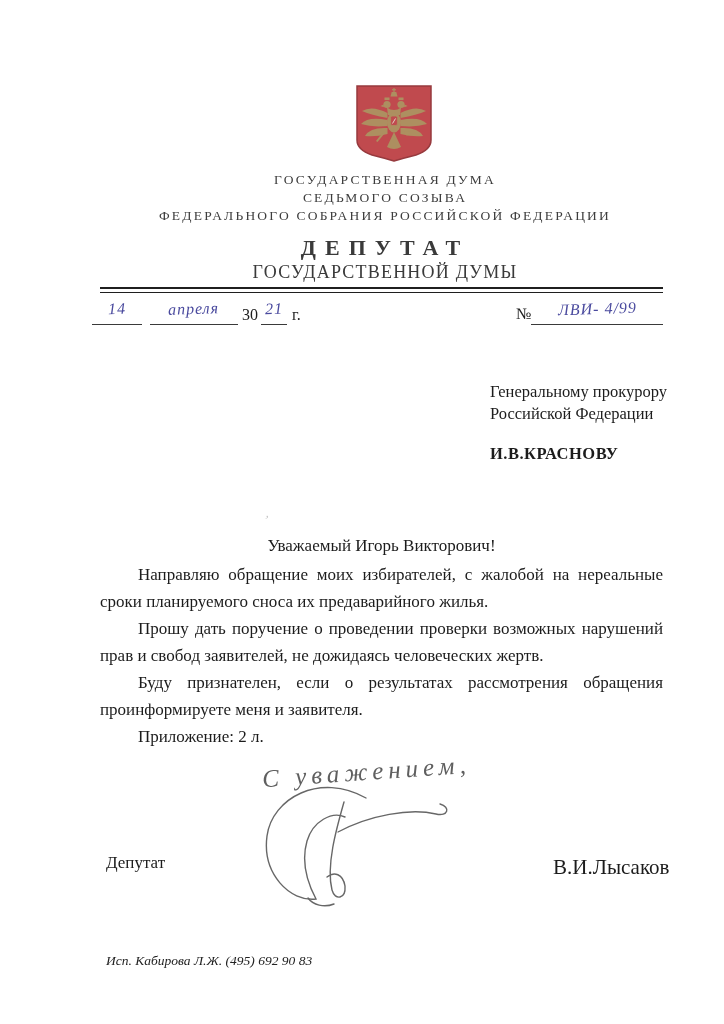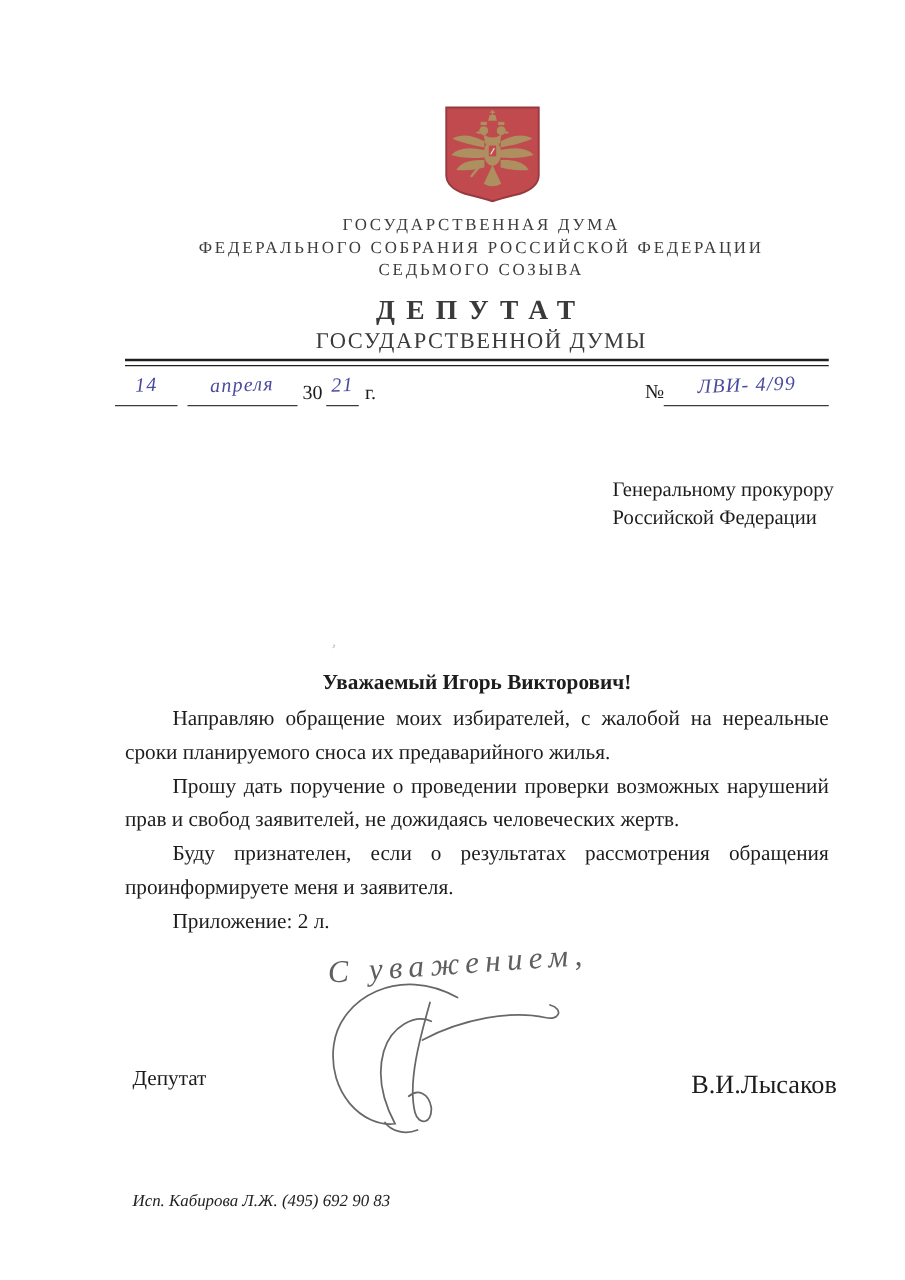--- a/index.html
+++ b/index.html
@@ -19,21 +19,21 @@
   .seg{position:absolute;top:300px;height:24px;border-bottom:1px solid #3a3a3a;text-align:center;}
   .hw{font-style:italic;color:var(--ink-blue);font-size:16px;display:inline-block;transform:rotate(-2deg);letter-spacing:1px;}
   .printed{position:absolute;top:306px;font-size:16px;color:#1c1c1c;}
   .numline-label{position:absolute;left:516px;top:305px;font-size:16px;color:#1c1c1c;}
   
   .recipient{position:absolute;left:490px;top:381px;font-size:16.5px;line-height:22px;}
   .recipient-name{margin-top:18px;font-weight:bold;letter-spacing:0.5px;}
   
   .artifact{position:absolute;left:264px;top:512px;font-size:13px;color:#9a9a9a;opacity:.55;transform:rotate(18deg);}
   .salutation{position:absolute;left:100px;top:536px;width:563px;text-align:center;
-              font-weight:bold;font-size:17px;}
+              font-weight:normal;font-size:17px;}
   .body-block{position:absolute;left:100px;top:561px;width:563px;font-size:17px;
               line-height:27px;text-align:justify;}
   .body-block p{margin:0;text-indent:38px;}
   
   .closing{position:absolute;left:262px;top:758px;font-size:25px;color:#5f5f5f;
            font-style:italic;letter-spacing:5px;transform:rotate(-4deg);white-space:nowrap;}
   .signature{position:absolute;left:248px;top:778px;width:235px;height:132px;}
   .position-title{position:absolute;left:106px;top:853px;font-size:17px;}
   .signer-name{position:absolute;left:553px;top:855px;font-size:21px;}
   .footer{position:absolute;left:106px;top:953px;font-size:13.5px;font-style:italic;color:#222;}
@@ -67,22 +67,22 @@
       <circle cx="53" cy="49" r="2.4"></circle>
       <rect x="52.5" y="45.5" width="1" height="2"></rect>
       <path d="M29,48 L22,57 L23.5,58 L30.5,49.5 Z"></path>
     </g>
     <rect x="36.6" y="32" width="6.8" height="9.5" rx="1.5" fill="var(--shield-red)" stroke="var(--eagle-gold)" stroke-width="0.8"></rect>
     <path d="M38.5,39.5 L41.5,34.5" stroke="#e8e0d0" stroke-width="0.9" fill="none"></path>
   </svg>
 
   <div class="org-block">
     <div class="org-line">ГОСУДАРСТВЕННАЯ ДУМА</div>
+    <div class="org-line">СЕДЬМОГО СОЗЫВА</div>
     <div class="org-line">ФЕДЕРАЛЬНОГО СОБРАНИЯ РОССИЙСКОЙ ФЕДЕРАЦИИ</div>
-    <div class="org-line">СЕДЬМОГО СОЗЫВА</div>
     <div class="dep-title">ДЕПУТАТ</div>
     <div class="dep-sub">ГОСУДАРСТВЕННОЙ ДУМЫ</div>
   </div>
 
   <div class="rule"></div>
 
   <span class="seg" style="left:92px;width:50px;">
     <span class="hw">14</span>
   </span>
   <span class="seg" style="left:150px;width:88px;">
@@ -95,20 +95,21 @@
   <span class="printed" style="left:292px;">г.</span>
 
   <span class="numline-label">№</span>
   <span class="seg" style="left:531px;width:132px;">
     <span class="hw">ЛВИ- 4/99</span>
   </span>
 
   <div class="recipient">
     <div>Генеральному прокурору</div>
     <div>Российской Федерации</div>
+    <div class="recipient-name">И.В.КРАСНОВУ</div>
   </div>
 
   <div class="artifact">’</div>
 
   <div class="salutation">Уважаемый Игорь Викторович!</div>
   <div class="body-block">
     <p>Направляю обращение моих избирателей, с жалобой на нереальные сроки планируемого сноса их предаварийного жилья.</p>
     <p>Прошу дать поручение о проведении проверки возможных нарушений прав и свобод заявителей, не дожидаясь человеческих жертв.</p>
     <p>Буду признателен, если о результатах рассмотрения обращения проинформируете меня и заявителя.</p>
     <p>Приложение: 2 л.</p>

